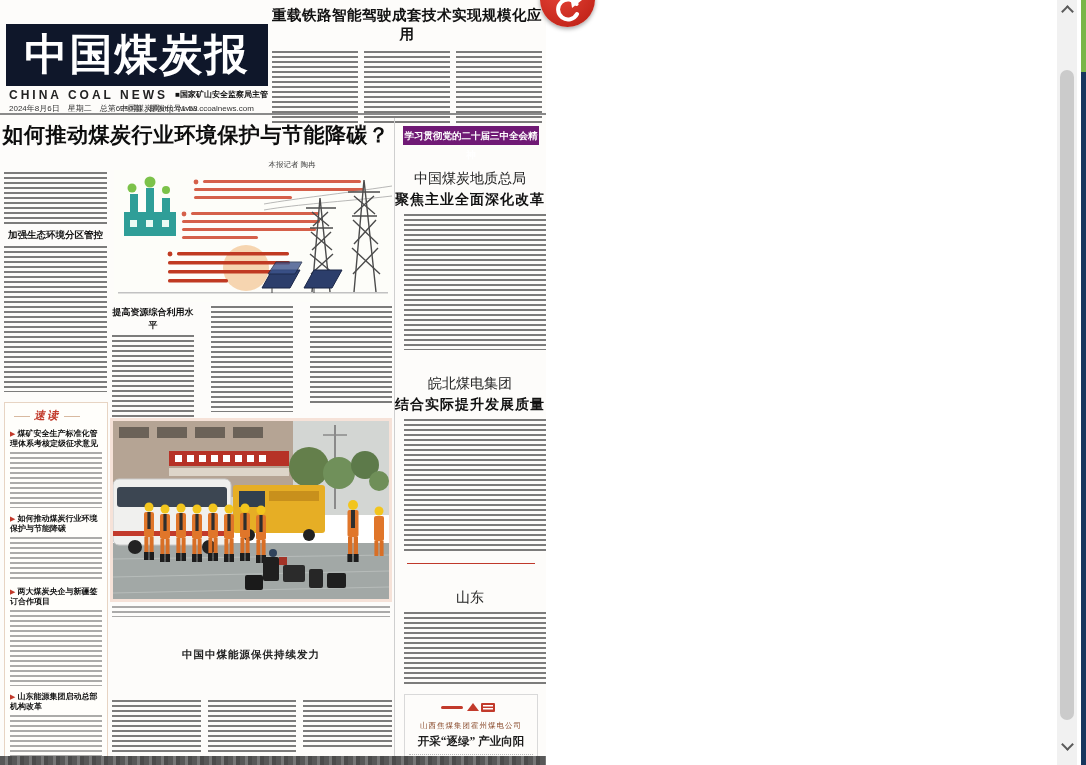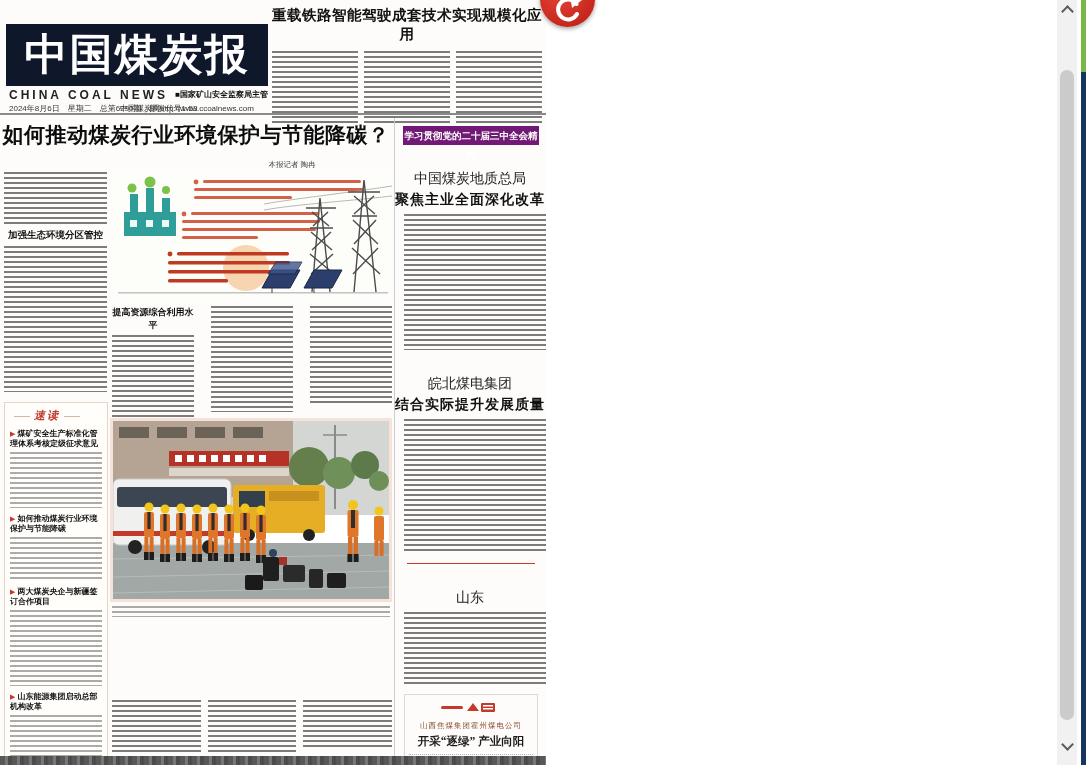--- a/index.html
+++ b/index.html
@@ -365,20 +365,21 @@
           <rect x="214" y="152" width="19" height="15" rx="2" fill="#1f1f1f"></rect>
           <rect x="166" y="136" width="8" height="8" fill="#a33327"></rect>
           <circle cx="160" cy="132" r="4" fill="#30435c"></circle>
         </g>
       </svg>
     </div>
     <div id="photo-cap">
       <div class="sim lt" style="height:11px"></div>
     </div>
 
+    <div id="bottom-kicker" class="serif">中国中煤能源保供持续发力</div>
     <div id="cols-bot">
       <div>
           <div class="sim" style="height:54px"></div>
         </div>
       <div>
           <div class="sim" style="height:54px"></div>
         </div>
       <div>
           <div class="sim" style="height:48px"></div>
         </div>

